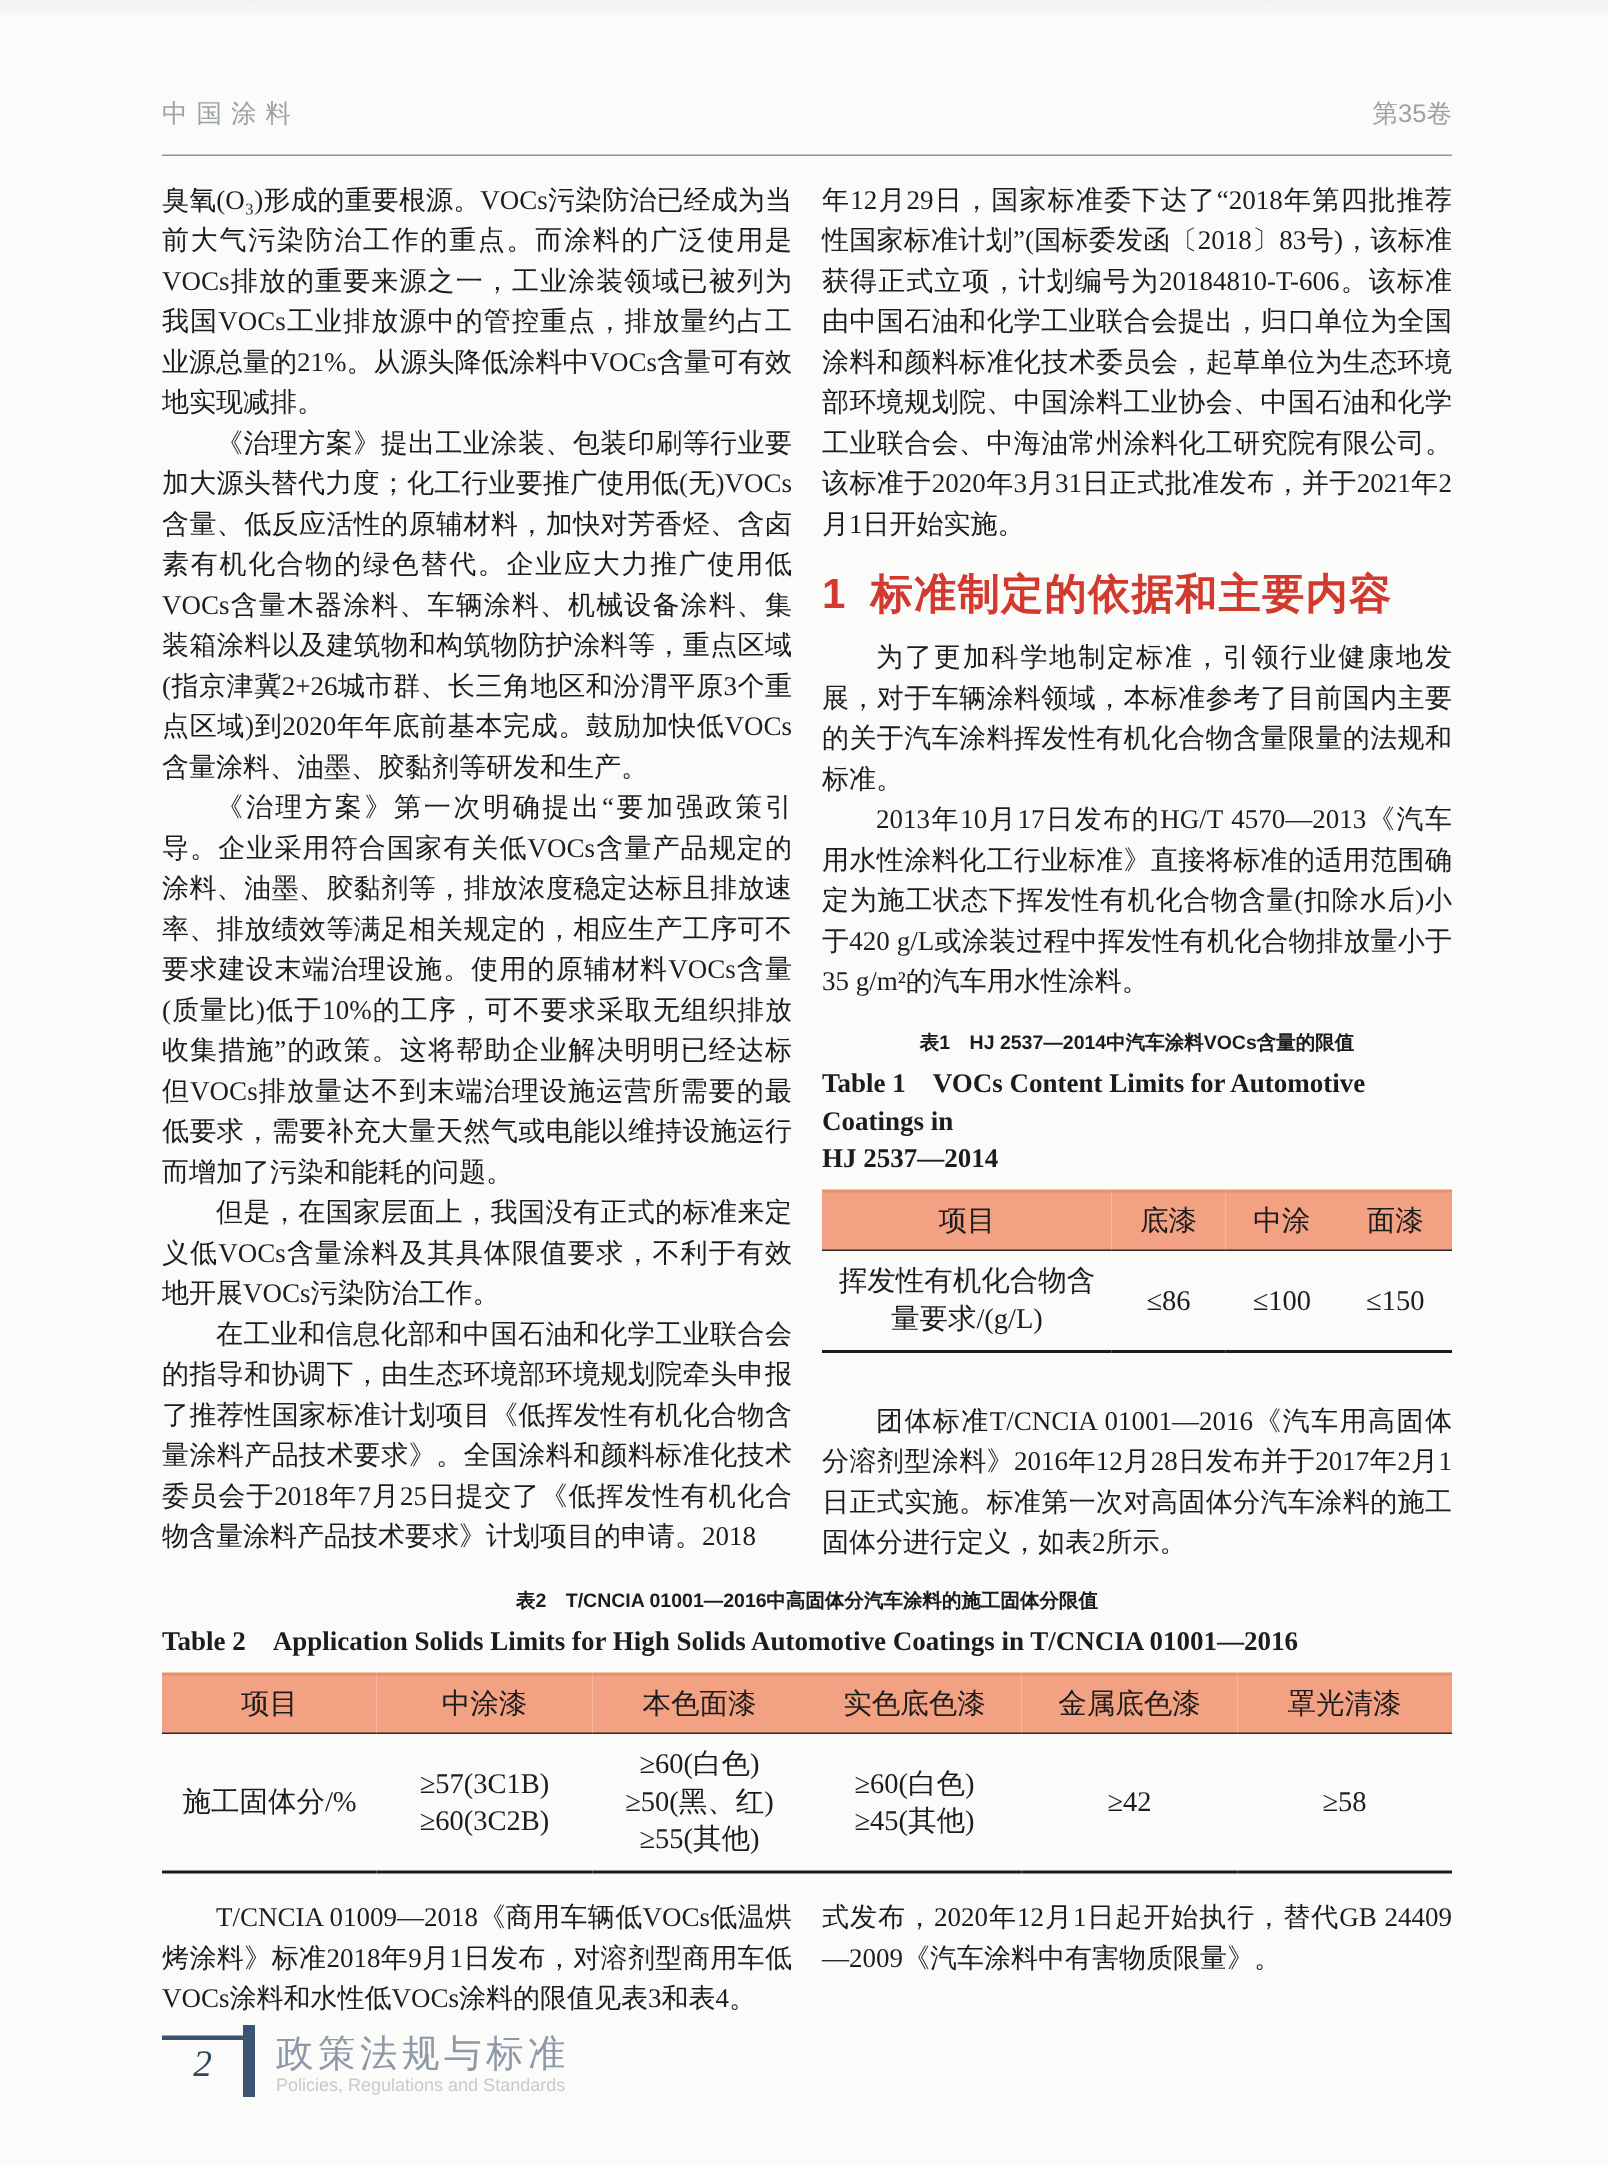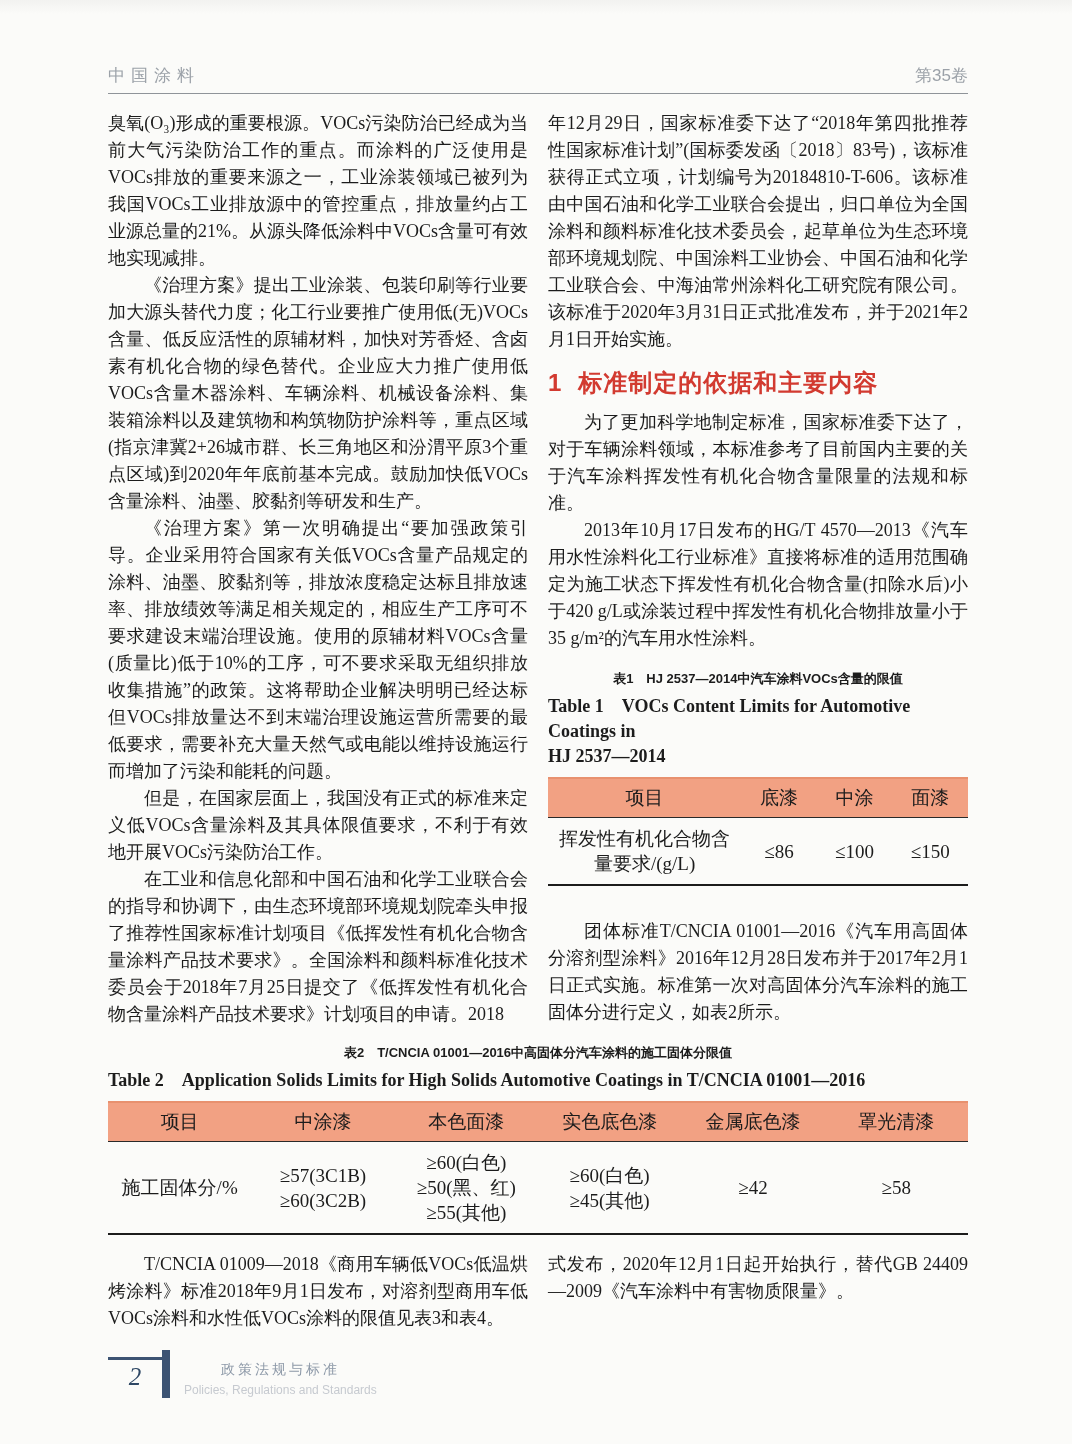--- a/index.html
+++ b/index.html
@@ -13,37 +13,37 @@
     padding:64px 104px 0 108px;
     font-family:"Liberation Serif","DejaVu Serif",serif;
     color:#1c1c1c;
     overflow:hidden;
   }
   
   .page-header{
     display:flex;justify-content:space-between;
     font-family:"Liberation Sans","DejaVu Sans",sans-serif;
     font-size:17px;color:#9ba1a8;
-    padding-bottom:6px;
+    padding-bottom:16px;
     border-bottom:1px solid #8f9499;
   }
   .page-header .journal{letter-spacing:6px;}
   
   .columns{display:flex;gap:20px;align-items:flex-start;}
   .col{width:420px;}
   p.body{
     margin:0;font-size:18px;line-height:27px;
     text-align:justify;
   }
   p.indent{text-indent:2em;}
   
   .section-heading{
     margin:14px 0 10px 0;
     font-family:"Liberation Sans","DejaVu Sans",sans-serif;
-    font-size:24px;font-weight:bold;color:#d23a30;
+    font-size:28px;font-weight:bold;color:#d23a30;
     letter-spacing:1px;
   }
   .section-heading .sec-num{margin-right:16px;}
   
   .table-block{margin-top:14px;}
   .tcap-zh{
     font-family:"Liberation Sans","DejaVu Sans",sans-serif;
     font-weight:bold;font-size:13px;text-align:center;line-height:26px;
   }
   .tcap-en{
@@ -84,21 +84,21 @@
     border-top:3px solid #3c5373;
     text-align:center;
     font-family:"Liberation Serif","DejaVu Serif",serif;
     font-style:italic;font-size:25px;color:#2e4764;
     padding-top:3px;
   }
   .fp-bar{width:8px;height:48px;background:#3c5373;margin-top:-7px;}
   .fp-text{margin-left:14px;padding-top:0;}
   .fp-zh{
     font-family:"Liberation Sans","DejaVu Sans",sans-serif;
-    font-size:14px;color:#8d99a8;letter-spacing:3px;line-height:24px;text-align:center;
+    font-size:25px;color:#8d99a8;letter-spacing:3px;line-height:24px;text-align:center;
   }
   .fp-en{
     font-family:"Liberation Sans","DejaVu Sans",sans-serif;
     font-size:12px;color:#c6cad0;margin-top:2px;
   }
 </style>
 </head>
 <body>
 
 <div class="page">
@@ -118,21 +118,21 @@
       <p class="body indent">在工业和信息化部和中国石油和化学工业联合会的指导和协调下，由生态环境部环境规划院牵头申报了推荐性国家标准计划项目《低挥发性有机化合物含量涂料产品技术要求》。全国涂料和颜料标准化技术委员会于2018年7月25日提交了《低挥发性有机化合物含量涂料产品技术要求》计划项目的申请。2018</p>
     </div>
 
     <div class="col">
       <p class="body">年12月29日，国家标准委下达了“2018年第四批推荐性国家标准计划”(国标委发函〔2018〕83号)，该标准获得正式立项，计划编号为20184810-T-606。该标准由中国石油和化学工业联合会提出，归口单位为全国涂料和颜料标准化技术委员会，起草单位为生态环境部环境规划院、中国涂料工业协会、中国石油和化学工业联合会、中海油常州涂料化工研究院有限公司。该标准于2020年3月31日正式批准发布，并于2021年2月1日开始实施。</p>
 
       <h2 class="section-heading">
         <span class="sec-num">1</span><span>标准制定的依据和主要内容</span>
       </h2>
 
-      <p class="body indent">为了更加科学地制定标准，国家标准委下达了，对于车辆涂料领域，本标准参考了目前国内主要的关于汽车涂料挥发性有机化合物含量限量的法规和标准。</p>
+      <p class="body indent">为了更加科学地制定标准，引领行业健康地发展，对于车辆涂料领域，本标准参考了目前国内主要的关于汽车涂料挥发性有机化合物含量限量的法规和标准。</p>
       <p class="body indent">2013年10月17日发布的HG/T 4570—2013《汽车用水性涂料化工行业标准》直接将标准的适用范围确定为施工状态下挥发性有机化合物含量(扣除水后)小于420 g/L或涂装过程中挥发性有机化合物排放量小于35 g/m²的汽车用水性涂料。</p>
 
       <div class="table-block">
         <div class="tcap-zh">表1　HJ 2537—2014中汽车涂料VOCs含量的限值</div>
         <div class="tcap-en">Table 1　VOCs Content Limits for Automotive Coatings in
 HJ 2537—2014</div>
         <table class="datatable t1">
           <thead>
             <tr>
               <th>项目</th>

